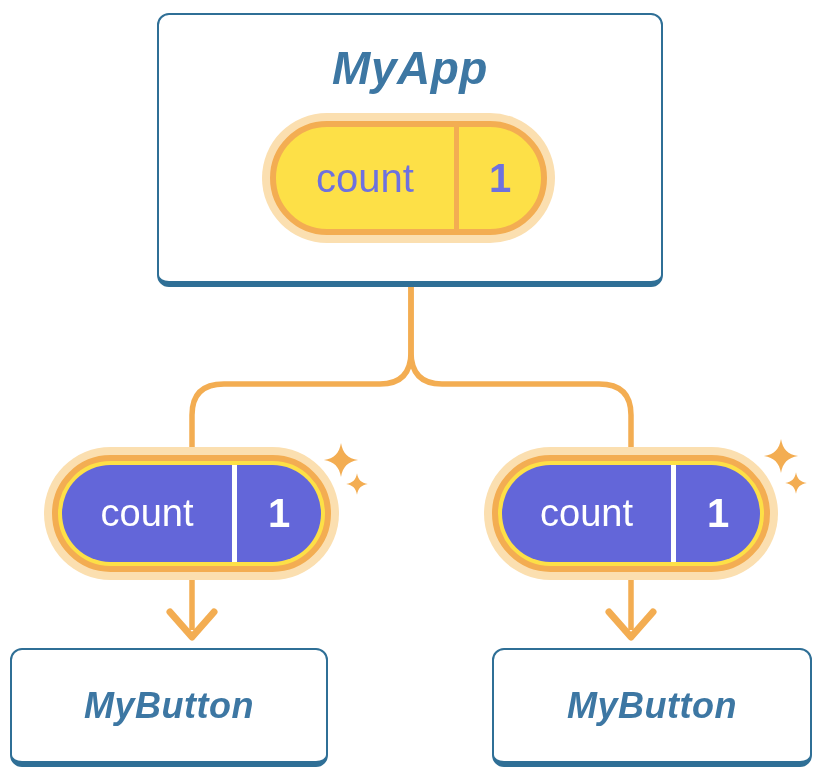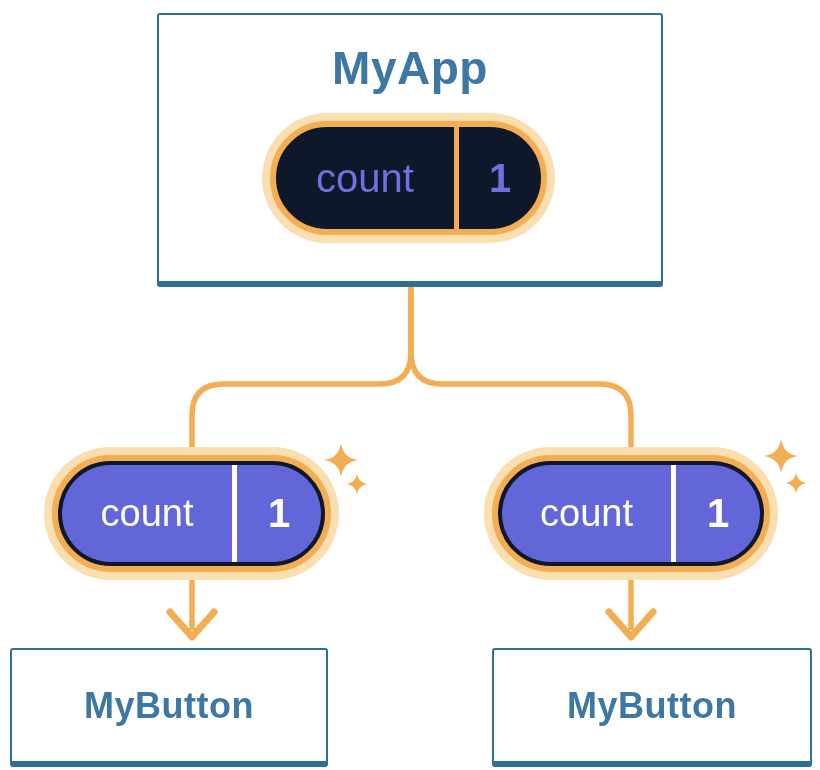--- a/index.html
+++ b/index.html
@@ -24,22 +24,23 @@
     stroke-linecap: round;
     stroke-linejoin: round;
   }
   .sparkle { fill: var(--orange, #F3AD52); }
 
   .card {
     position: absolute;
     background: var(--card-bg, #ffffff);
     border: 2.5px solid var(--blue-border, #2F6F96);
     border-bottom-width: 6px;
-    border-radius: 3px;
+    border-radius: 12px;
     box-sizing: border-box;
+    font-style: italic;
   }
   .card-root { left: 157px; top: 13px; width: 506px; height: 274px; }
   .card-child { display: flex; align-items: center; justify-content: center; }
   .card-child-left  { left: 10px;  top: 648px; width: 318px; height: 119px; }
   .card-child-right { left: 492px; top: 648px; width: 320px; height: 119px; }
 
   .card-title {
     color: var(--blue-text, #3D77A3);
     font-weight: 600;
     letter-spacing: 0.5px;
@@ -60,21 +61,21 @@
     box-sizing: border-box;
   }
   .pill-top   { left: 262px; top: 113px; width: 293px; height: 130px; }
   .pill-left  { left: 44px;  top: 447px; width: 295px; height: 133px; }
   .pill-right { left: 484px; top: 447px; width: 294px; height: 133px; }
 
   .pill-ring {
     height: 100%;
     border-radius: 999px;
     border: 6px solid var(--orange, #F3AD52);
-    background: #0f172a;
+    background: #fde047;
     box-sizing: border-box;
   }
   .pill-ring-dark { padding: 4px; }
 
   .pill-core {
     display: flex;
     height: 100%;
     align-items: stretch;
     border-radius: 999px;
     box-sizing: border-box;

